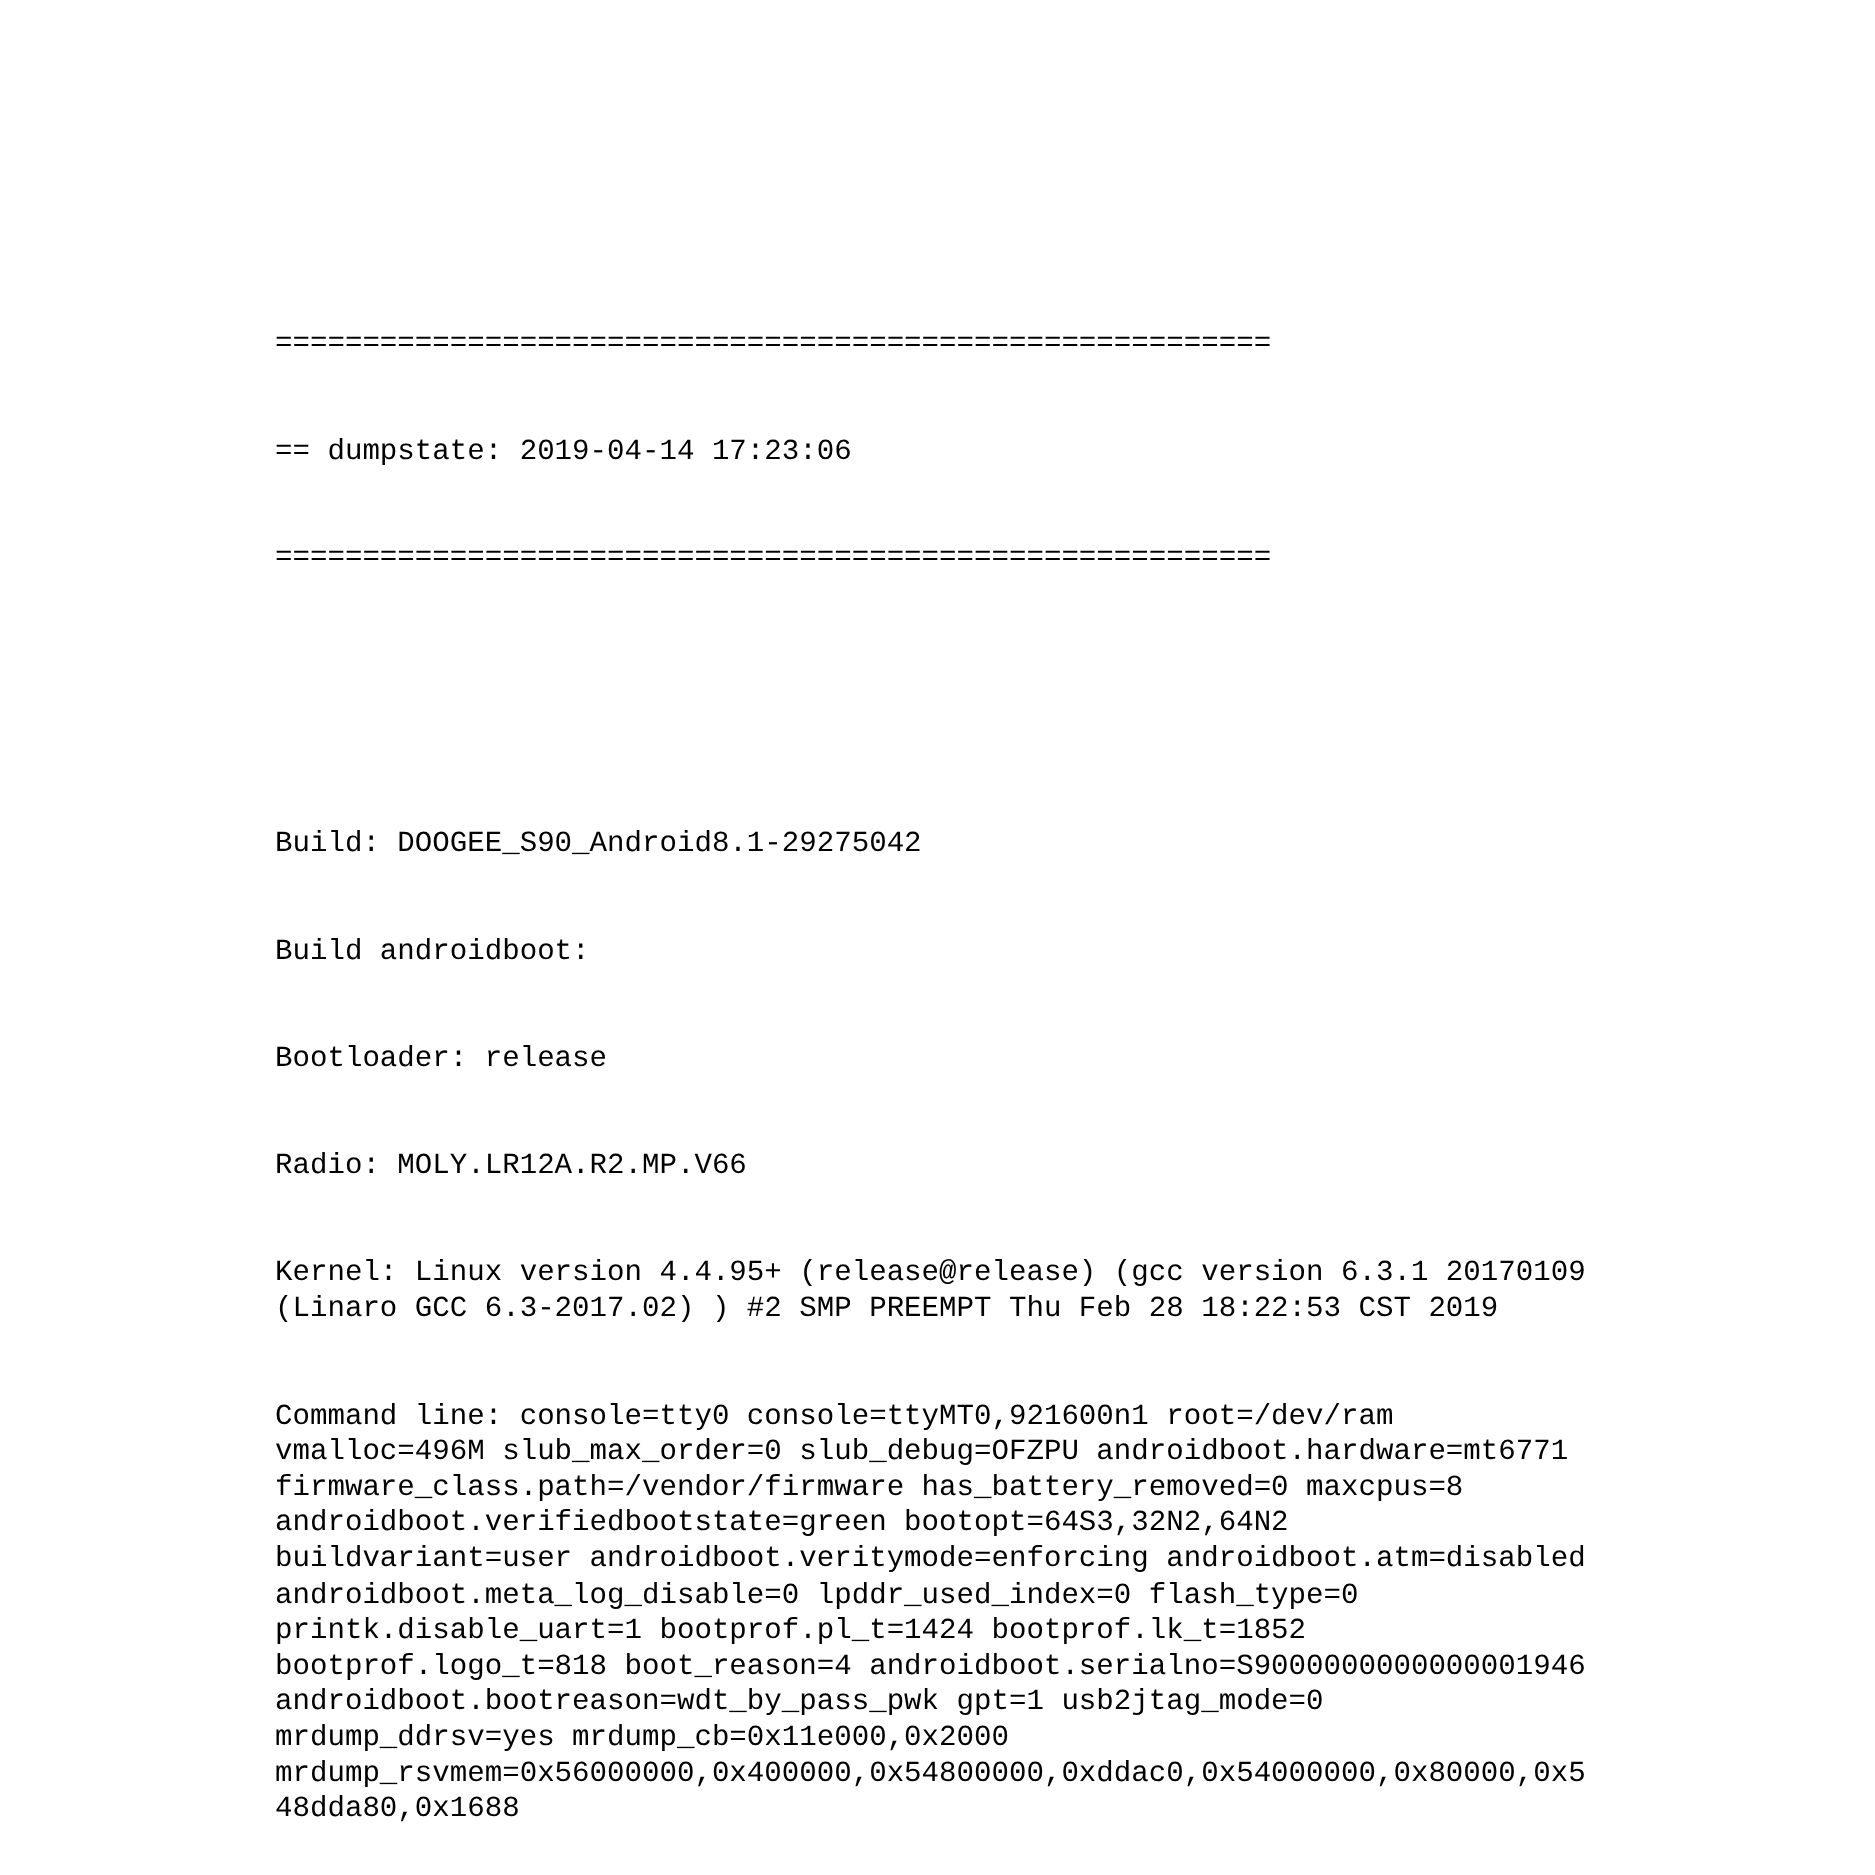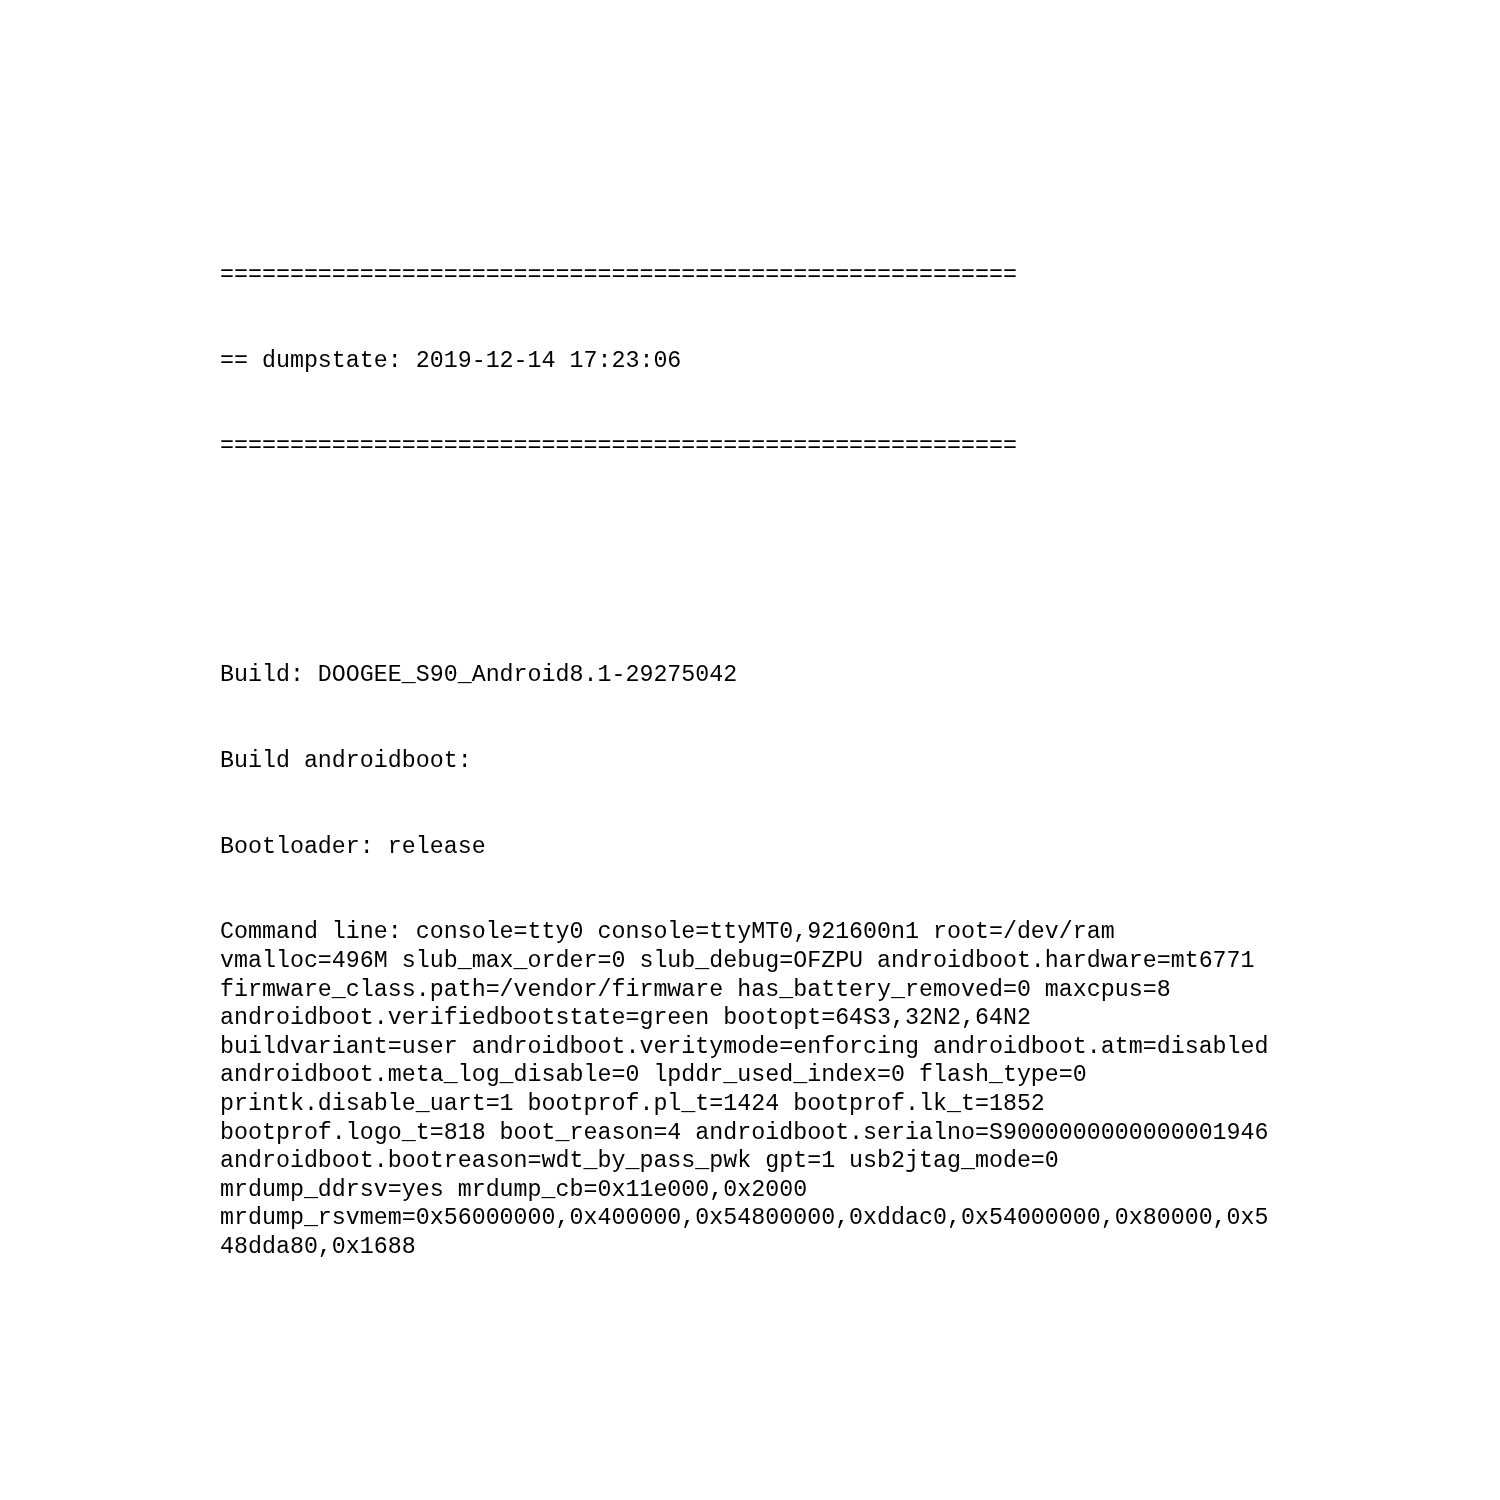--- a/index.html
+++ b/index.html
@@ -47,28 +47,30 @@
     height: 28.6px;
   }
 </style>
 </head>
 <body>
 
 <div id="page">
   <div id="report">
 
     <span class="blk">=========================================================</span>
-    <span class="blk">== dumpstate: 2019-12-14 17:23:06</span>
+    <span class="blk">== dumpstate: 2019-04-14 17:23:06</span>
     <span class="blk">=========================================================</span>
 
     <span class="spacer"></span>
 
     <span class="blk">Build: DOOGEE_S90_Android8.1-29275042</span>
     <span class="blk">Build androidboot:</span>
     <span class="blk">Bootloader: release</span>
+    <span class="blk">Radio: MOLY.LR12A.R2.MP.V66</span>
+    <span class="blk">Kernel: Linux version 4.4.95+ (release@release) (gcc version 6.3.1 20170109 (Linaro GCC 6.3-2017.02) ) #2 SMP PREEMPT Thu Feb 28 18:22:53 CST 2019</span>
     <span class="blk">Command line: console=tty0 console=ttyMT0,921600n1 root=/dev/ram vmalloc=496M slub_max_order=0 slub_debug=OFZPU androidboot.hardware=mt6771 firmware_class.path=/vendor/firmware has_battery_removed=0 maxcpus=8 androidboot.verifiedbootstate=green bootopt=64S3,32N2,64N2 buildvariant=user androidboot.veritymode=enforcing androidboot.atm=disabled androidboot.meta_log_disable=0 lpddr_used_index=0 flash_type=0 printk.disable_uart=1 bootprof.pl_t=1424 bootprof.lk_t=1852 bootprof.logo_t=818 boot_reason=4 androidboot.serialno=S9000000000000001946 androidboot.bootreason=wdt_by_pass_pwk gpt=1 usb2jtag_mode=0 mrdump_ddrsv=yes mrdump_cb=0x11e000,0x2000 mrdump_rsvmem=0x56000000,0x400000,0x54800000,0xddac0,0x54000000,0x80000,0x548dda80,0x1688</span>
     
     
     
     
 
     
 
     
     

